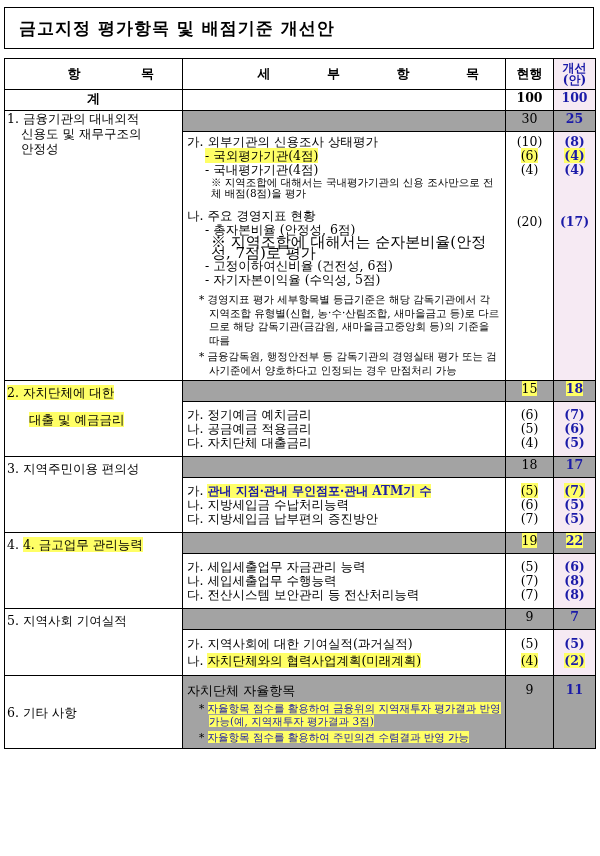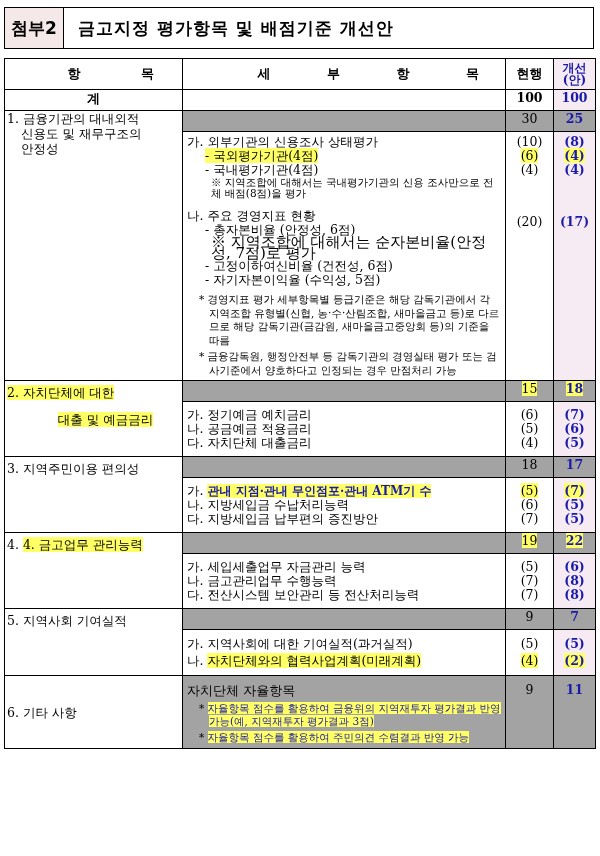--- a/index.html
+++ b/index.html
@@ -35,21 +35,20 @@
   .ind2 { padding-left:24px; }
   .note { font-size:10.5px; line-height:13.5px; padding-left:12px; text-indent:-10px; }
   .vals { text-align:center; padding-top:3px !important; font-size:12.5px; line-height:14px; }
   .gap { height:10px; }
   .kaeson { font-size:12px; line-height:12px; text-align:center; }
 </style>
 </head>
 <body>
 
 <div class="title-box">
-  <div class="title-tag">첨부2</div>
   <div class="title-text">금고지정 평가항목 및 배점기준 개선안</div>
 </div>
 
 <table class="main">
   <colgroup>
       <col class="c1">
       <col class="c2">
       <col class="c3">
       <col class="c4">
     </colgroup>
@@ -108,21 +107,21 @@
       <div><span class="hl">(4)</span></div>
       <div>(4)</div>
       <div style="height:38px;"></div>
       <div>(17)</div>
     </td>
   </tr>
 
   <tr class="cat-row">
     <td rowspan="2" class="cat-label" style="padding-top:4px !important;">
       <div><span class="hl">2. 자치단체에 대한</span></div>
-      <div style="padding-left:22px;margin-top:12px;text-align:center;"><span class="hl">대출 및 예금금리</span></div>
+      <div style="padding-left:22px;margin-top:12px;"><span class="hl">대출 및 예금금리</span></div>
     </td>
     <td class="lav"></td>
     <td class="num lav"><span class="hl">15</span></td>
     <td class="num b blue lav"><span class="hl">18</span></td>
   </tr>
   <tr>
     <td class="detail" style="padding-top:6px !important;padding-bottom:6px !important;">
       <div class="line">가. 정기예금 예치금리</div>
       <div class="line">나. 공금예금 적용금리</div>
       <div class="line">다. 자치단체 대출금리</div>
@@ -170,21 +169,21 @@
     <td rowspan="2" class="cat-label" style="padding-top:4px !important;">
       <span>4. </span><span class="hl">4. 금고업무 관리능력</span>
     </td>
     <td class="lav"></td>
     <td class="num lav"><span class="hl">19</span></td>
     <td class="num b blue lav"><span class="hl">22</span></td>
   </tr>
   <tr>
     <td class="detail" style="padding-top:6px !important;padding-bottom:6px !important;">
       <div class="line">가. 세입세출업무 자금관리 능력</div>
-      <div class="line">나. 금고관리업무 수행능력</div>
+      <div class="line">나. 세입세출업무 수행능력</div>
       <div class="line">다. 전산시스템 보안관리 등 전산처리능력</div>
     </td>
     <td class="vals" style="padding-top:6px !important;">
       <div>(5)</div>
       <div>(7)</div>
       <div>(7)</div>
     </td>
     <td class="vals b blue pink" style="padding-top:6px !important;">
       <div>(6)</div>
       <div>(8)</div>

